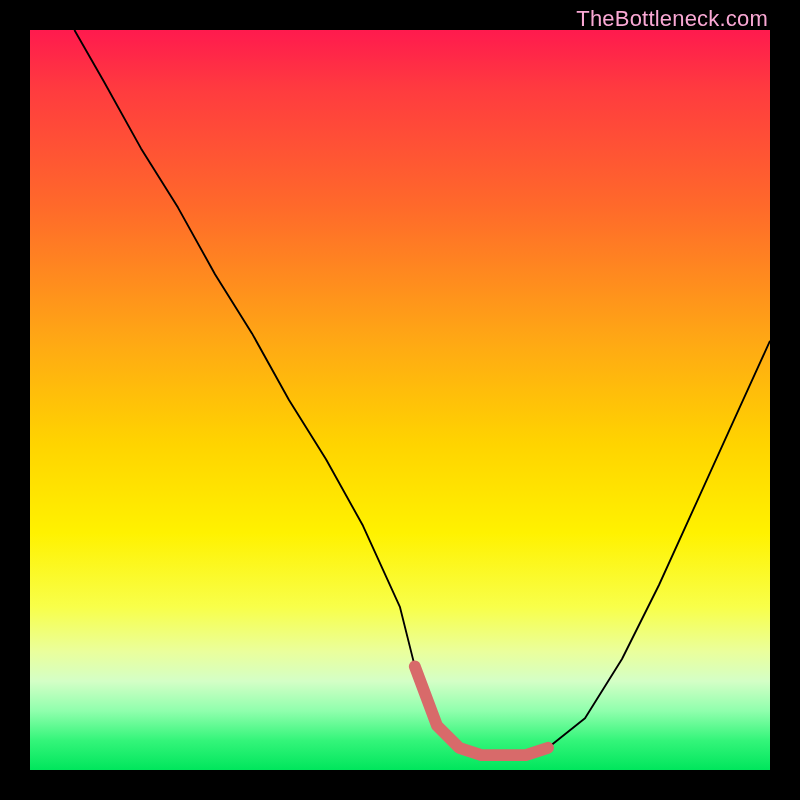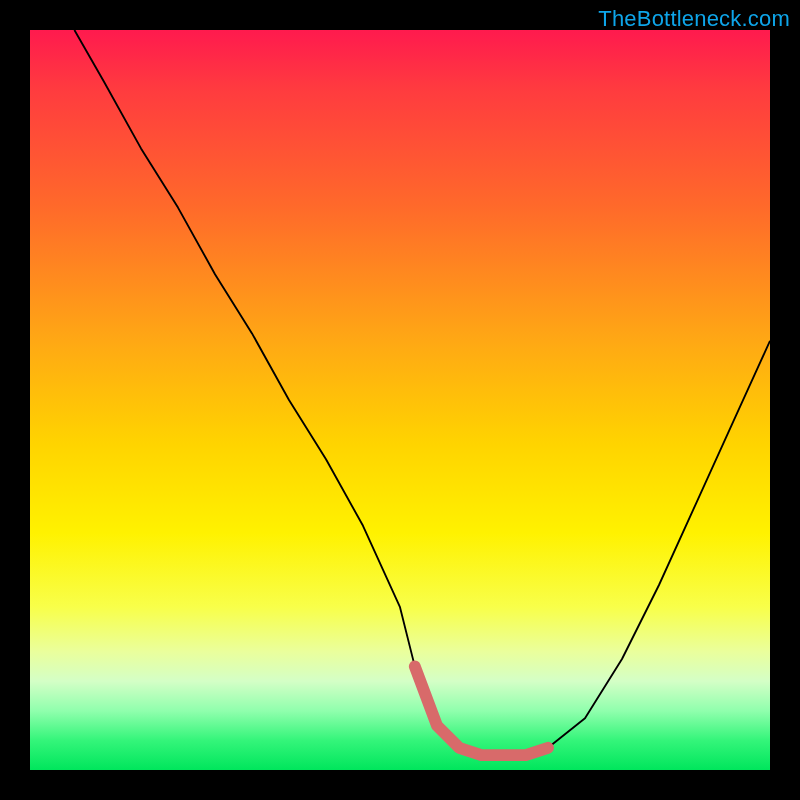--- a/index.html
+++ b/index.html
@@ -13,22 +13,22 @@
   }
   .frame {
     position: relative;
     width: 800px;
     height: 800px;
     background: #000;
   }
   .watermark {
     position: absolute;
     top: 6px;
-    right: 10px;
-    color: #0ea5e9;
+    right: 32px;
+    color: #f9a8d4;
     font-size: 22px;
     font-weight: 500;
     letter-spacing: 0.2px;
     user-select: none;
   }
   .plot {
     position: absolute;
     left: 30px;
     top: 30px;
     width: 740px;

